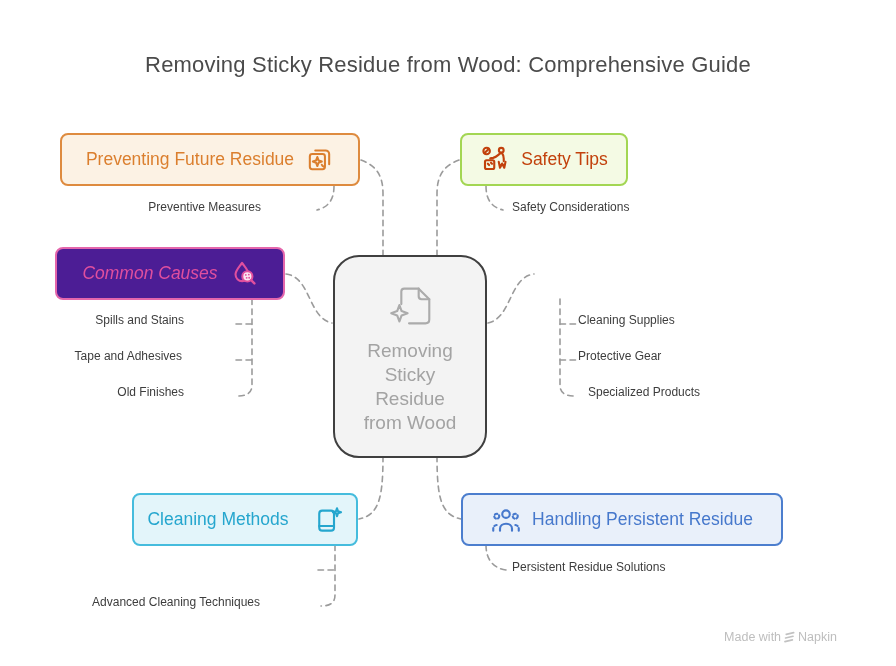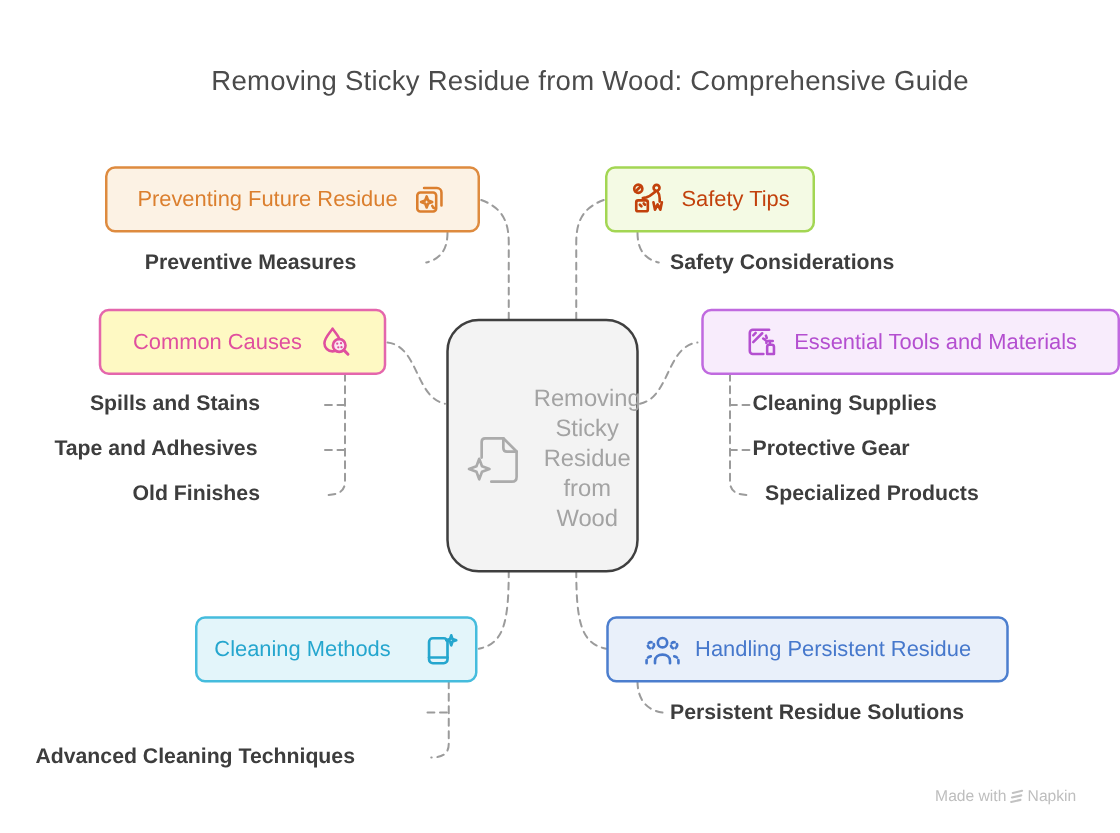--- a/index.html
+++ b/index.html
@@ -1,47 +1,47 @@
 <!DOCTYPE html>
 <html><head>
 <meta charset="utf-8">
 <style>
   html,body{margin:0;padding:0;}
   body{
     width:896px;height:666px;background:#ffffff;position:relative;overflow:hidden;
     font-family:"Liberation Sans", sans-serif;
   }
-  .canvas{position:absolute;inset:0;width:849px;height:666px;margin-left:24px;}
+  .canvas{position:absolute;inset:0;width:849px;height:666px;}
   .title{
     position:absolute;top:52px;left:0;width:896px;text-align:center;
     font-size:22px;font-weight:400;color:#4B4B4B;letter-spacing:.2px;margin:0;
   }
   svg.connectors{position:absolute;left:0;top:0;pointer-events:none;}
   .node{
     position:absolute;display:flex;align-items:center;justify-content:center;gap:11px;
     border:2px solid;border-radius:8px;box-sizing:border-box;padding:0 14px;
     font-size:17.5px;font-weight:500;white-space:nowrap;background:#fff;
   }
   .node .icon{display:flex;align-items:center;}
   .node .icon svg{display:block;}
   #node-preventing{left:60px;top:133px;width:300px;height:53px;color:#DB7F2E;background:#FCF2E4;border-color:#DE8B3F;}
   #node-safety    {left:460px;top:133px;width:168px;height:53px;color:#c2410c;background:#F4FAE4;border-color:#A3D653;}
-  #node-causes    {left:55px;top:247px;width:230px;height:53px;color:#E04F9E;background:#fef9c3;border-color:#E466AC;}
+  #node-causes    {left:55px;top:247px;width:230px;height:53px;color:#E04F9E;background:#4c1d95;border-color:#E466AC;font-style:italic;}
   #node-tools     {left:537px;top:247px;width:335px;height:53px;color:#B44FD0;background:#F8ECFC;border-color:#C06ADF;}
   #node-cleaning  {left:132px;top:493px;width:226px;height:53px;color:#25A6CE;background:#E3F5FA;border-color:#45BCDD;gap:24px;}
   #node-persistent{left:461px;top:493px;width:322px;height:53px;color:#4678CC;background:#E9F0FA;border-color:#4C7ECE;}
   #node-center{
-    left:333px;top:255px;width:154px;height:203px;flex-direction:row;justify-content:flex-start;
+    left:333px;top:255px;width:154px;height:203px;flex-direction:column;justify-content:flex-start;
     border:2.5px solid #3F3F3F;border-radius:26px;background:#F3F3F3;color:#A3A3A3;
     padding:22px 8px 0 8px;gap:6px;font-weight:400;
   }
   .center-text{font-size:19px;line-height:24px;text-align:center;white-space:normal;}
   .center-text span{display:block;}
   .sub{
-    position:absolute;font-size:17px;color:#3D3D3D;white-space:nowrap;font-weight:700;
+    position:absolute;font-size:12px;color:#3D3D3D;white-space:nowrap;font-weight:400;
   }
   #sub-prev-1{right:588px;top:200px;}
   #sub-safe-1{left:512px;top:200px;}
   #sub-cause-1{right:665px;top:313px;}
   #sub-cause-2{right:667px;top:349px;}
   #sub-cause-3{right:665px;top:385px;}
   #sub-tool-1{left:578px;top:313px;}
   #sub-tool-2{left:578px;top:349px;}
   #sub-tool-3{left:588px;top:385px;}
   #sub-clean-1{right:586px;top:560px;}
@@ -134,34 +134,20 @@
         <circle cx="15.2" cy="14.4" r="4.2" fill="#FBE6F1"></circle>
         <path d="M18.3 17.5 L21 20.2" stroke-width="2"></path>
         <circle cx="13.9" cy="13.2" r="0.75" fill="currentColor" stroke="none"></circle>
         <circle cx="16.4" cy="12.9" r="0.75" fill="currentColor" stroke="none"></circle>
         <circle cx="14.6" cy="15.6" r="0.75" fill="currentColor" stroke="none"></circle>
         <circle cx="16.7" cy="15.5" r="0.75" fill="currentColor" stroke="none"></circle>
       </svg>
     </span>
   </div>
 
-  <div class="node" id="node-tools">
-    <span class="icon">
-      <svg width="29" height="29" viewBox="0 0 24 24" fill="none" stroke="currentColor" stroke-width="1.7" stroke-linejoin="round" stroke-linecap="round">
-        <path d="M16.8 4 H6 C4.9 4 4 4.9 4 6 V18 C4 19.1 4.9 20 6 20 H13"></path>
-        <path d="M6.3 12.2 L12.2 6.3"></path>
-        <path d="M6.3 7.7 L7.9 6.1"></path>
-        <path d="M15.5 20 V15.3 C15.5 14.4 16.2 13.9 17 13.9 H18.6 C19.4 13.9 20 14.4 20 15.3 V20 Z"></path>
-        <path d="M17.3 13.9 V11.4 H19.2"></path>
-        <path d="M17.3 11.4 H15 V12.8"></path>
-        <path d="M14.2 10.7 l-1.3 -0.9 M15.2 9.3 l-.5 -1.4"></path>
-      </svg>
-    </span>
-    <span class="label">Essential Tools and Materials</span>
-  </div>
 
   <div class="node" id="node-cleaning">
     <span class="label">Cleaning Methods</span>
     <span class="icon">
       <svg width="30" height="30" viewBox="0 0 24 24" fill="none" stroke="currentColor" stroke-width="1.7" stroke-linejoin="round" stroke-linecap="round">
         <rect x="5" y="4.5" width="11.8" height="16" rx="2.4"></rect>
         <path d="M5 16.8 H16.8"></path>
         <path d="M19.2 2.6 L20 5 22.4 5.8 20 6.6 19.2 9 18.4 6.6 16 5.8 18.4 5 Z"></path>
       </svg>
     </span>

